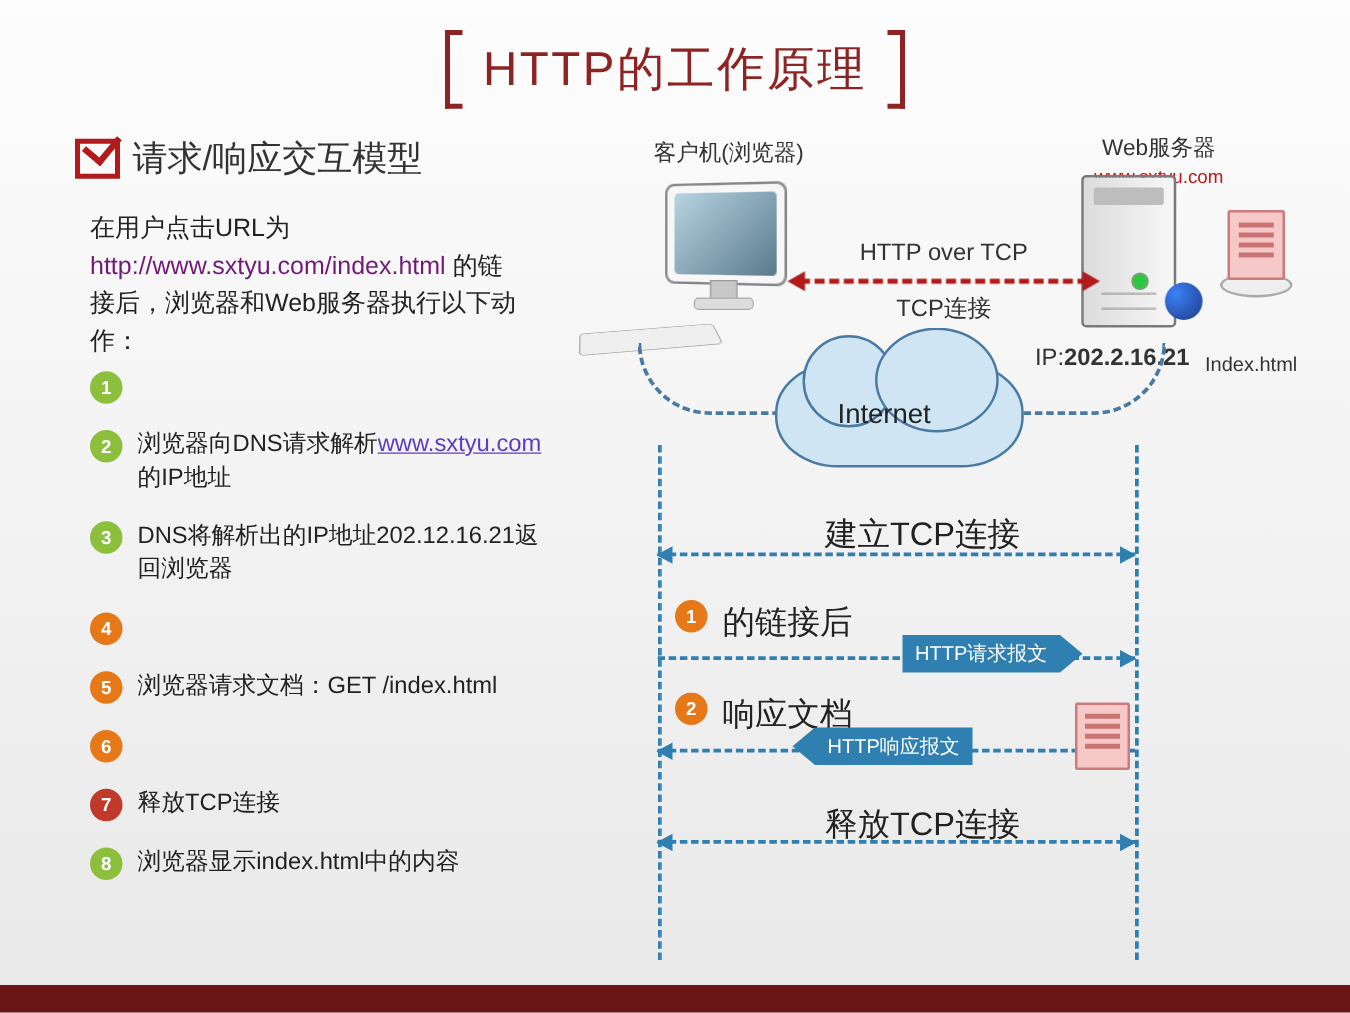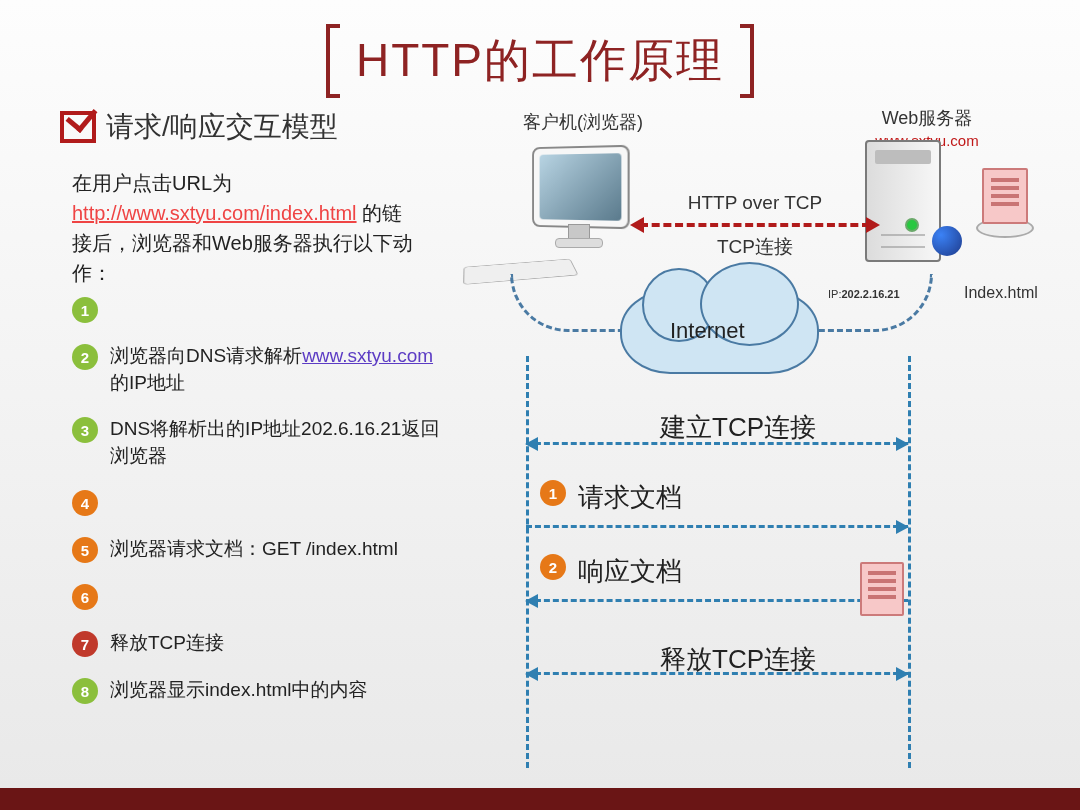--- a/index.html
+++ b/index.html
@@ -3,27 +3,27 @@
 <meta charset="utf-8">
 <style>
   html,body{margin:0;padding:0;width:1080px;height:810px;background:linear-gradient(180deg,#fdfdfd 0%,#e9e9e9 100%);font-family:"Microsoft YaHei","Heiti SC",Arial,sans-serif;color:#222;overflow:hidden}
   body{border-bottom:22px solid #6a1515;box-sizing:border-box}
   
   .title-wrap{position:absolute;top:24px;left:0;width:1080px;text-align:center}
   .title-inner{display:inline-block;position:relative;padding:6px 24px}
   .title-inner::before,.title-inner::after{content:"";position:absolute;top:0;width:14px;height:100%;border:4px solid #8e2323;box-sizing:border-box}
   .title-inner::before{left:-6px;border-right:none}
   .title-inner::after{right:-6px;border-left:none}
-  .title-text{font-size:46px;color:#8e2323;letter-spacing:2px}
+  .title-text{font-size:38px;color:#8e2323;letter-spacing:2px}
   
   .subtitle{position:absolute;top:108px;left:60px;font-size:28px;color:#333;display:flex;align-items:center;gap:10px}
   .chk{display:inline-block;width:28px;height:24px;border:4px solid #b11b1b;position:relative}
   .chk::after{content:"";position:absolute;left:4px;top:-8px;width:22px;height:14px;border-left:5px solid #b11b1b;border-bottom:5px solid #b11b1b;transform:rotate(-50deg)}
   .intro{position:absolute;top:168px;left:72px;width:350px;font-size:20px;line-height:1.5;color:#222}
-  .intro .lnk{color:#ef4444;text-decoration:underline}
+  .intro .lnk{color:#701a75;}
   .steps{position:absolute;top:296px;left:72px;width:370px}
   .step{display:flex;align-items:flex-start;gap:12px;margin-bottom:20px;font-size:19px;line-height:1.4}
   .step .txt .lnk{color:#5c3cc4;text-decoration:underline}
   .badge{flex:0 0 auto;width:26px;height:26px;border-radius:50%;color:#fff;font-size:15px;font-weight:bold;display:flex;align-items:center;justify-content:center;margin-top:1px}
   .bg-green{background:#8bbf3c}
   .bg-orange{background:#e67817}
   .bg-red{background:#c0392b}
   
   .diagram{position:absolute;top:108px;left:470px;width:590px;height:670px}
   .lbl{position:absolute;font-size:18px;color:#333;text-align:center}
@@ -39,21 +39,21 @@
   .mstand{position:absolute;top:86px;left:88px;width:20px;height:16px;background:#c8c8c8;border:1px solid #999}
   .mbase{position:absolute;top:100px;left:75px;width:46px;height:8px;background:#ddd;border:1px solid #aaa;border-radius:4px}
   .keyb{position:absolute;top:118px;left:-16px;width:110px;height:28px;background:#efefef;border:1px solid #aaa;border-radius:4px;transform:perspective(300px) rotateX(55deg) rotateZ(-8deg)}
   
   .server{position:absolute;top:32px;left:390px;width:110px;height:150px}
   .tower{position:absolute;top:0;left:5px;width:72px;height:118px;background:linear-gradient(90deg,#dcdcdc,#f7f7f7);border:2px solid #7a7a7a;border-radius:4px}
   .tower::before{content:"";position:absolute;top:8px;left:8px;width:56px;height:14px;background:#bdbdbd;border-radius:2px}
   .tower::after{content:"";position:absolute;bottom:12px;left:14px;width:44px;height:10px;border-top:2px solid #999;border-bottom:2px solid #999;opacity:.6}
   .pwrbtn{position:absolute;bottom:28px;left:38px;width:10px;height:10px;border-radius:50%;background:#28c840;border:2px solid #6aa96a}
   .globe{position:absolute;top:86px;left:72px;width:30px;height:30px;border-radius:50%;background:radial-gradient(circle at 30% 30%,#3b82f6,#1e3a8a)}
-  .ip-lbl{position:absolute;top:180px;left:358px;font-size:11px}
+  .ip-lbl{position:absolute;top:168px;left:358px;font-size:19px}
   
   .doc{position:absolute;top:60px;left:512px;width:42px;height:52px;background:#f7c8c8;border:2px solid #cc7a7a;border-radius:2px}
   .doc::before{content:"";position:absolute;top:8px;left:7px;right:7px;height:4px;background:#c97474;box-shadow:0 8px 0 #c97474,0 16px 0 #c97474,0 24px 0 #c97474}
   .docbase{position:absolute;top:110px;left:506px;width:54px;height:16px;border:2px solid #aaa;border-radius:50%;background:#eee}
   .doclbl{position:absolute;top:176px;left:494px;font-size:16px}
   
   .redline{position:absolute;top:115px;left:170px;width:230px;border-top:4px dashed #b11b1b}
   .redline::before,.redline::after{content:"";position:absolute;top:-10px;width:0;height:0;border-top:8px solid transparent;border-bottom:8px solid transparent}
   .redline::before{left:-10px;border-right:14px solid #b11b1b}
   .redline::after{right:-10px;border-left:14px solid #b11b1b}
@@ -110,21 +110,21 @@
 <div class="steps" id="steps-container">
     <div class="step">
       <div class="badge bg-green">1</div>
     </div>
     <div class="step">
       <div class="badge bg-green">2</div>
       <div class="txt"><span>浏览器向DNS请求解析</span><span class="lnk">www.sxtyu.com</span><span>的IP地址</span></div>
     </div>
     <div class="step">
       <div class="badge bg-green">3</div>
-      <div class="txt">DNS将解析出的IP地址202.6.16.21返回浏览器</div>
+      <div class="txt">DNS将解析出的IP地址202.12.16.21返回浏览器</div>
     </div>
     <div class="step">
       <div class="badge bg-orange">4</div>
     </div>
     <div class="step">
       <div class="badge bg-orange">5</div>
       <div class="txt">浏览器请求文档：GET /index.html</div>
     </div>
     <div class="step">
       <div class="badge bg-orange">6</div>
@@ -173,22 +173,24 @@
   <div class="cloud-lbl">Internet</div>
 
   <div class="vline l"></div>
   <div class="vline r"></div>
 
   <div class="harrow bi" style="top:334px"></div>
   <div class="seq-lbl" style="top:302px;left:190px">建立TCP连接</div>
 
   <div class="harrow right" style="top:417px"></div>
   <div class="seq-badge" style="top:372px;left:70px">1</div>
-  <div class="seq-lbl" style="top:372px;left:108px">请求文档</div>
+  <div class="seq-lbl" style="top:372px;left:108px">的链接后</div>
+  <div class="tag req">HTTP请求报文</div>
 
   <div class="harrow left" style="top:491px"></div>
   <div class="seq-badge" style="top:446px;left:70px">2</div>
   <div class="seq-lbl" style="top:446px;left:108px">响应文档</div>
+  <div class="tag res">HTTP响应报文</div>
   <div class="doc-small"></div>
 
   <div class="harrow bi" style="top:564px"></div>
   <div class="seq-lbl" style="top:534px;left:190px">释放TCP连接</div>
 </div>
 
 </body></html>

